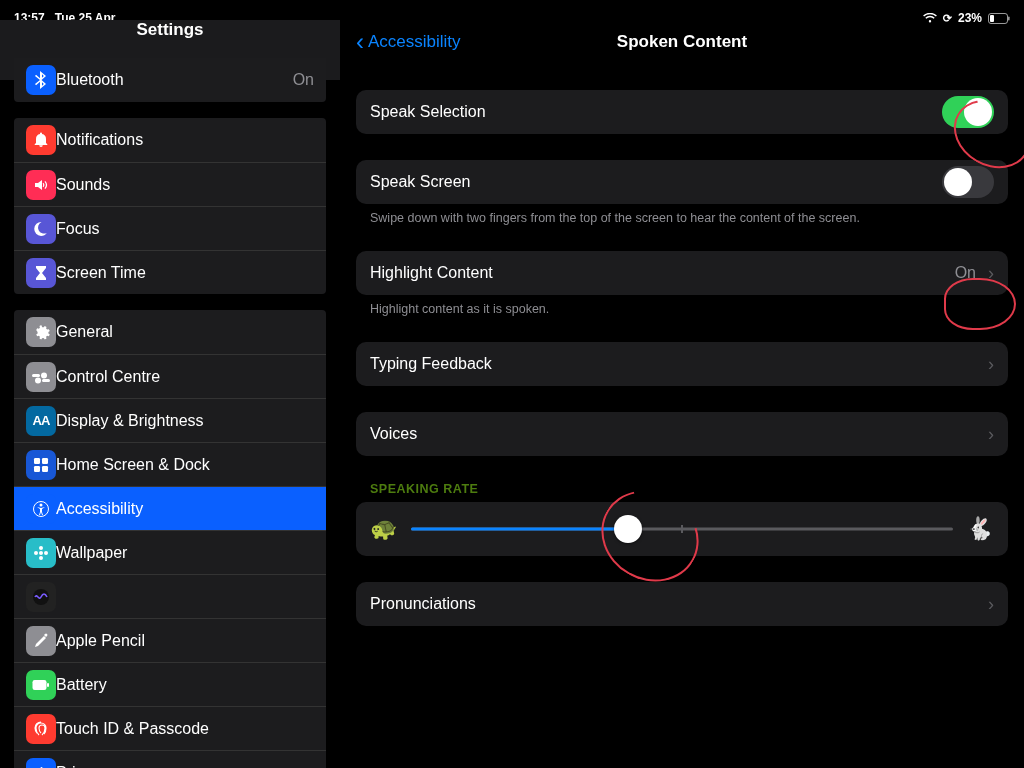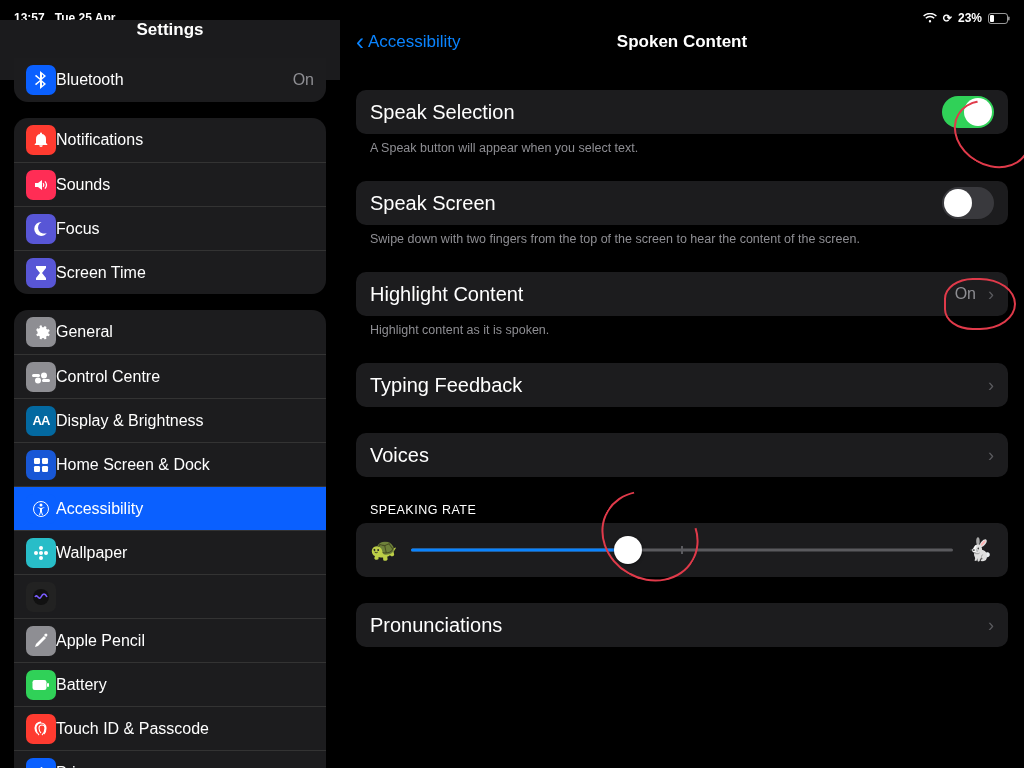--- a/index.html
+++ b/index.html
@@ -9,43 +9,43 @@
   .status-bar { position: absolute; top: 8px; left: 0; right: 0; height: 20px; font-size: 12px; font-weight: 600; color: #fff; display: flex; align-items: center; padding: 0 14px; }
   .status-left { flex: 0 0 auto; display:flex; gap:10px;}
   .status-right { margin-left: auto; display: flex; align-items: center; gap: 6px; font-size: 12px; }
   .status-icon { display:inline-flex; align-items:center; }
 
   .app { display: flex; width: 100%; height: 100%; padding-top: 20px; }
 
   
   .sidebar { width: 340px; background: linear-gradient(#1b1b1d 0px,#1b1b1d 60px, #000 60px); height: 100%; overflow: hidden; position: relative; }
   .sidebar-title { text-align: center; font-size: 17px; font-weight: 600; padding: 0 0 12px 0; color:#fff; }
-  .side-group { background: #1c1c1e; border-radius: 14px; margin: 16px 14px 0 14px; overflow: hidden; }
+  .side-group { background: #1c1c1e; border-radius: 4px; margin: 16px 14px 0 14px; overflow: hidden; }
   .side-row { display: flex; align-items: center; min-height: 44px; padding: 0 12px; border-top: 0.5px solid #333; cursor: pointer; }
   .side-row:first-child { border-top: none; }
   .side-row.active { background: #0a60ff; }
   .side-icon { width: 30px; height: 30px; border-radius: 7px; display: flex; align-items: center; justify-content: center; flex-shrink: 0; font-size: 16px; color:#fff; }
   .side-label { flex: 1; font-size: 16px; color: #fff; }
   .side-value { font-size: 16px; color: #8e8e93; }
 
   
   .detail { flex: 1; height: 100%; overflow: hidden; position: relative; }
   .nav { display: flex; align-items: center; height: 44px; padding: 0 16px; }
   .back { color: #0a84ff; font-size: 17px; display: flex; align-items: center; gap: 4px; cursor: pointer; }
   .nav-title { position: absolute; left: 50%; transform: translateX(-50%); font-size: 17px; font-weight: 600; color:#fff;}
   .content { padding: 0 16px; }
 
   .cell-group { margin-top: 26px; }
   .cell { background: #1c1c1e; border-radius: 10px; display: flex; align-items: center; min-height: 44px; padding: 0 14px; gap: 12px; cursor: pointer; }
-  .cell-label { flex: 1; font-size: 20px; color: #fff; }
+  .cell-label { flex: 1; font-size: 16px; color: #fff; }
   .cell-value { font-size: 16px; color: #8e8e93; }
   .chevron { color: #5a5a5e; font-size: 18px; }
   .footer-note { color: #8e8e93; font-size: 12.5px; padding: 7px 14px 0 14px; }
 
-  .section-header { color: #ffffff; font-size: 12.5px; letter-spacing: 0.5px; padding: 0 14px 6px 14px; }
+  .section-header { color: #4d7c0f; font-size: 12.5px; letter-spacing: 0.5px; padding: 0 14px 6px 14px; font-weight: bold; }
 
   
   .switch { position: relative; width: 52px; height: 32px; border-radius: 16px; background: #39393d; flex-shrink: 0; }
   .switch.on { background: #30d158; }
   .switch .knob { position: absolute; top: 2px; width: 28px; height: 28px; background: #fff; border-radius: 50%; transition:left .1s; }
   .switch.on .knob { left: 22px; }
   .switch.off .knob { left: 2px; }
 
   
   .slider-cell { background:#1c1c1e; border-radius:10px; padding:14px; display:flex; align-items:center; gap:14px;}
@@ -250,21 +250,20 @@
     </div>
 
     <div class="content">
       <div class="cell-group">
         <div class="cell">
           <div class="cell-label">Speak Selection</div>
           <div class="switch on">
               <div class="knob"></div>
             </div>
         </div>
-        <div class="footer-note">A Speak button will appear when you select text.</div>
       </div>
 
       <div class="cell-group">
         <div class="cell">
           <div class="cell-label">Speak Screen</div>
           <div class="switch off">
               <div class="knob"></div>
             </div>
         </div>
         <div class="footer-note">Swipe down with two fingers from the top of the screen to hear the content of the screen.</div>

